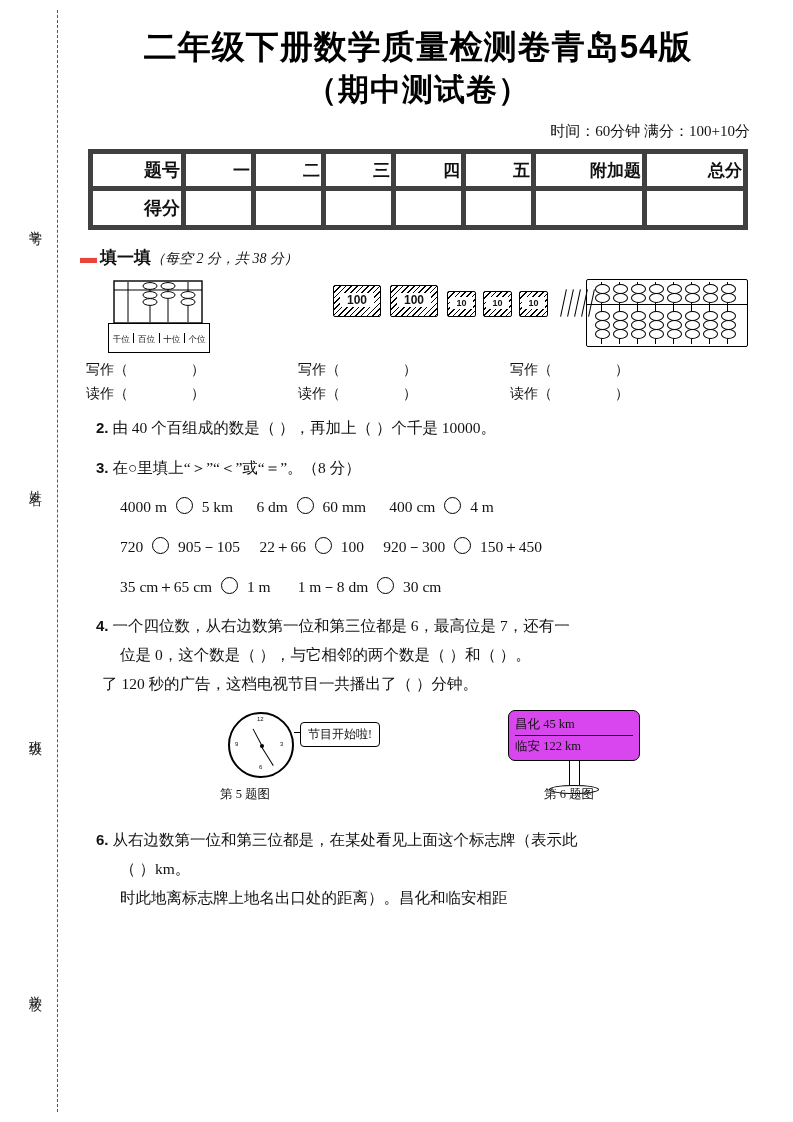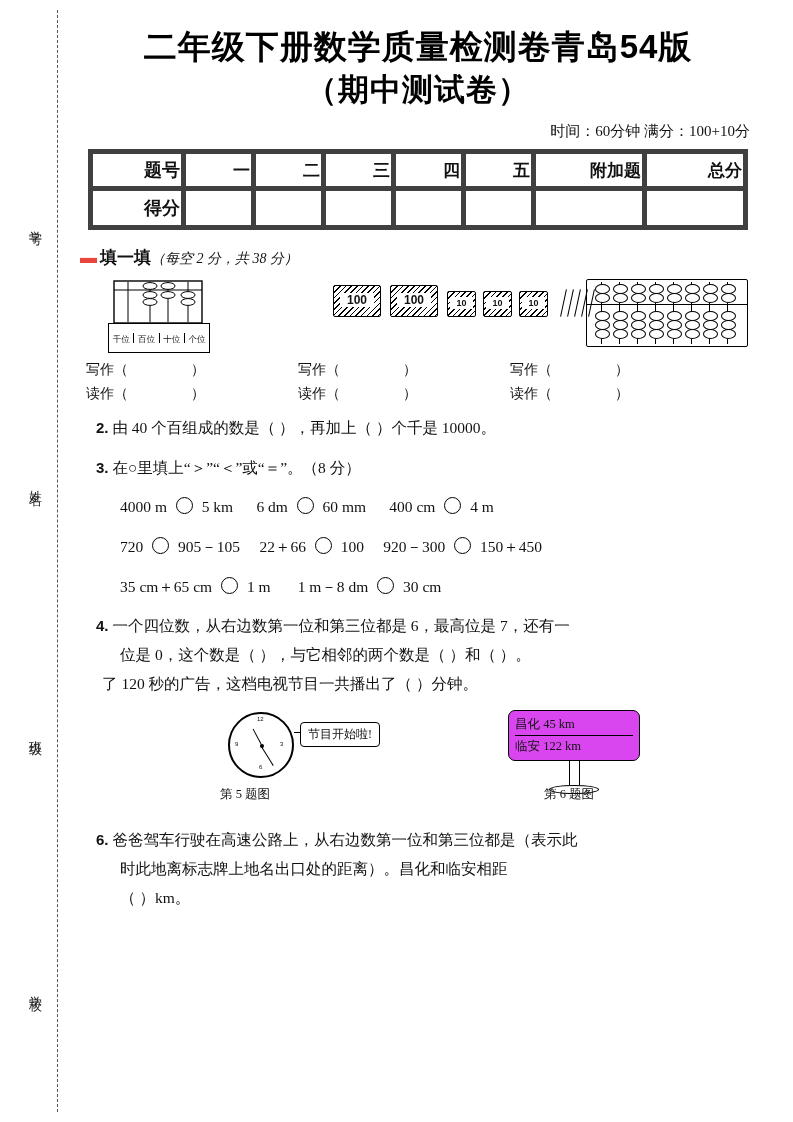--- a/index.html
+++ b/index.html
@@ -602,22 +602,22 @@
         <div>临安  122 km</div>
       </div>
       <div class="sign-post"></div>
       <div class="sign-base"></div>
     </div>
     <div class="cap" style="left:466px; top:78px">第 6 题图</div>
   </div>
 
   <div class="q" style="margin-top:6px">
     <span class="qn">6.</span>
-    <span>爸爸驾车行驶在高速公路上，从右边数第一位和第三位都是（表示此</span>
+    <span>从右边数第一位和第三位都是，在某处看见上面这个标志牌（表示此</span>
+  </div>
+  <div class="q" style="margin-top:0;margin-left:42px">
+    <span>（      ）km。</span>
   </div>
   <div class="q" style="margin-top:0;margin-left:42px">
     <span>时此地离标志牌上地名出口处的距离）。昌化和临安相距</span>
   </div>
-  <div class="q" style="margin-top:0;margin-left:42px">
-    <span>（      ）km。</span>
-  </div>
 
 </div>
 
 </body></html>

